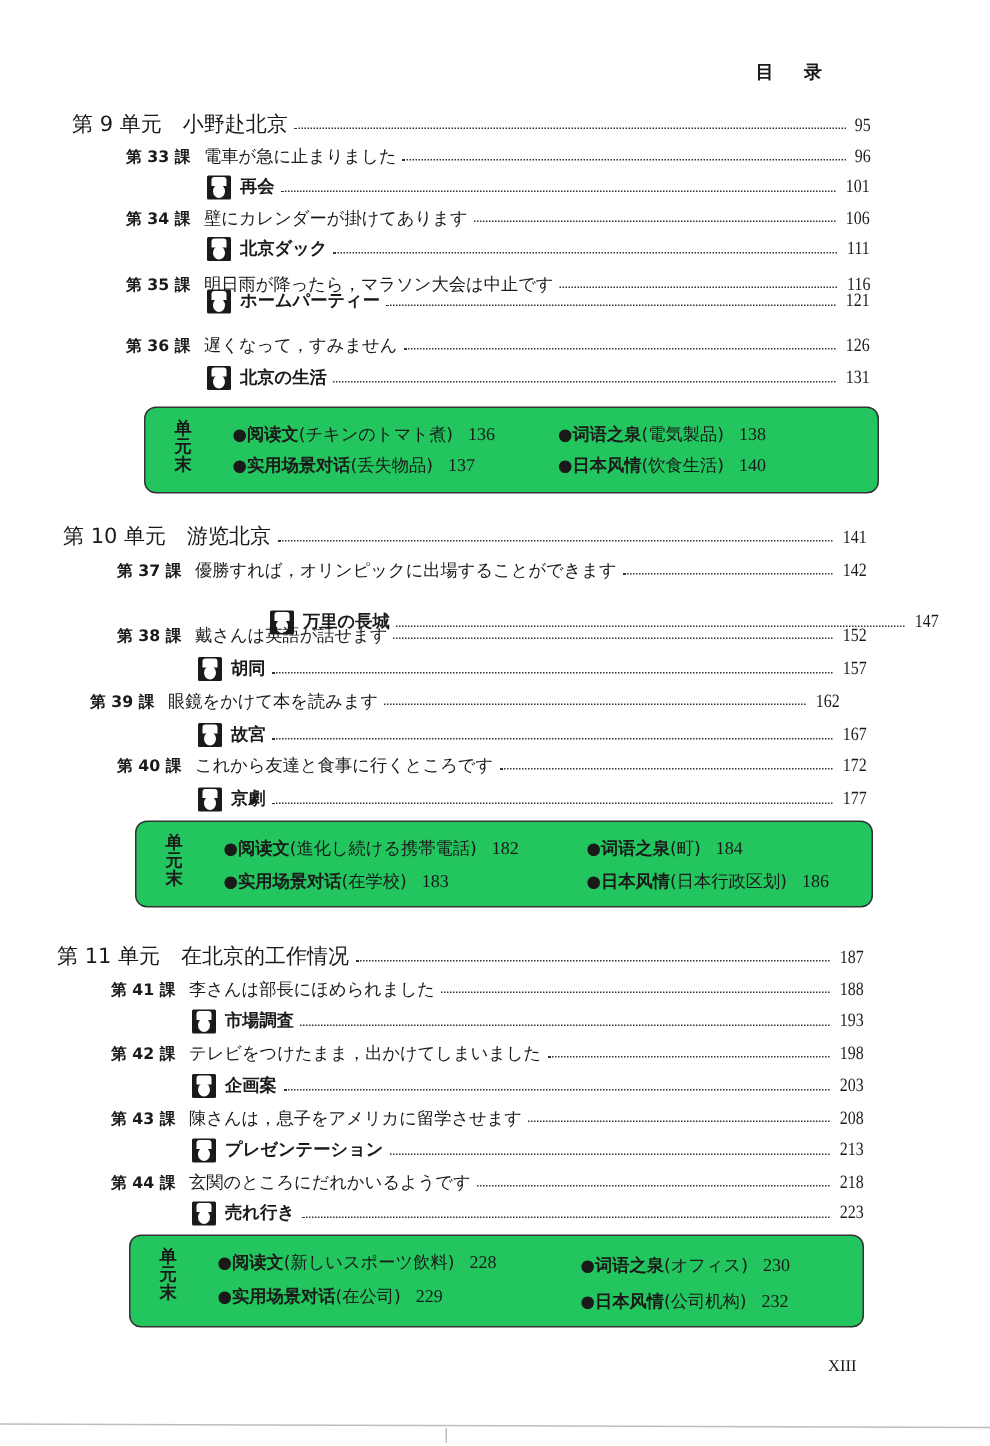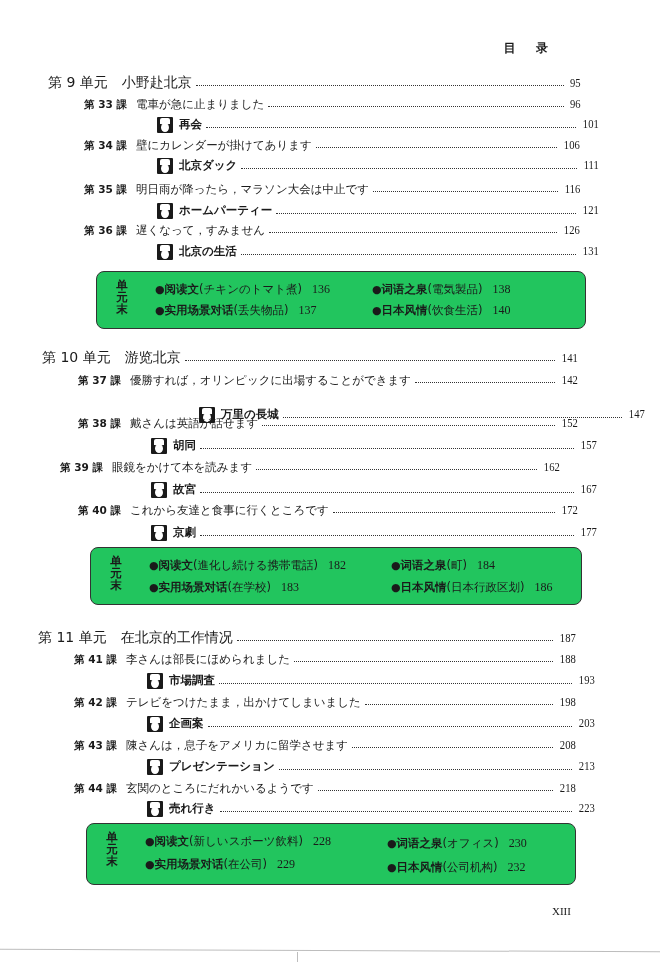--- a/index.html
+++ b/index.html
@@ -21,21 +21,21 @@
   .toc-row .page-num {
     font-family: "Liberation Serif", "DejaVu Serif", serif; font-size: 12.5px; transform: scaleX(0.85);
     transform-origin: right center;
   }
   .unit-row { font-size: 14px; }
   .unit-row .unit-label { font-weight: normal; }
   .unit-row .unit-title { margin-left: 14px; }
   .lesson-row { font-size: 11.5px; }
   .lesson-row .lesson-label { font-weight: bold; font-size: 10.5px; width: 50px; display: inline-block; }
   .lesson-row .lesson-title { margin-left: 2px; }
-  .sub-row { font-size: 11.5px; margin-left: 19px; }
+  .sub-row { font-size: 11.5px; }
   .sub-row .sub-title { font-weight: bold; margin-left: 6px; }
   .icon-face {
     width: 16px; height: 16px; background: #1a1a1a; position: relative; display: inline-block;
     align-self: center; border-radius: 1px;
   }
   .icon-face::before {
     content: ""; position: absolute; left: 3px; top: 1px; width: 10px; height: 6px; background: #fff;
     border-radius: 2px 2px 0 0;
   }
   .icon-face::after {
@@ -107,21 +107,21 @@
   <span class="dots"></span>
   <span class="page-num">111</span>
 </div>
 
 <div class="toc-row lesson-row" style="left:84px; top:182px; width:496px;">
   <span class="lesson-label">第 35 課</span>
   <span class="lesson-title">明日雨が降ったら，マラソン大会は中止です</span>
   <span class="dots"></span>
   <span class="page-num">116</span>
 </div>
-<div class="toc-row sub-row" style="left:138px; top:203px; width:442px;">
+<div class="toc-row sub-row" style="left:138px; top:193px; width:442px;">
   <span class="icon-face"></span>
   <span class="sub-title">ホームパーティー</span>
   <span class="dots"></span>
   <span class="page-num">121</span>
 </div>
 
 <div class="toc-row lesson-row" style="left:84px; top:223px; width:496px;">
   <span class="lesson-label">第 36 課</span>
   <span class="lesson-title">遅くなって，すみません</span>
   <span class="dots"></span>

